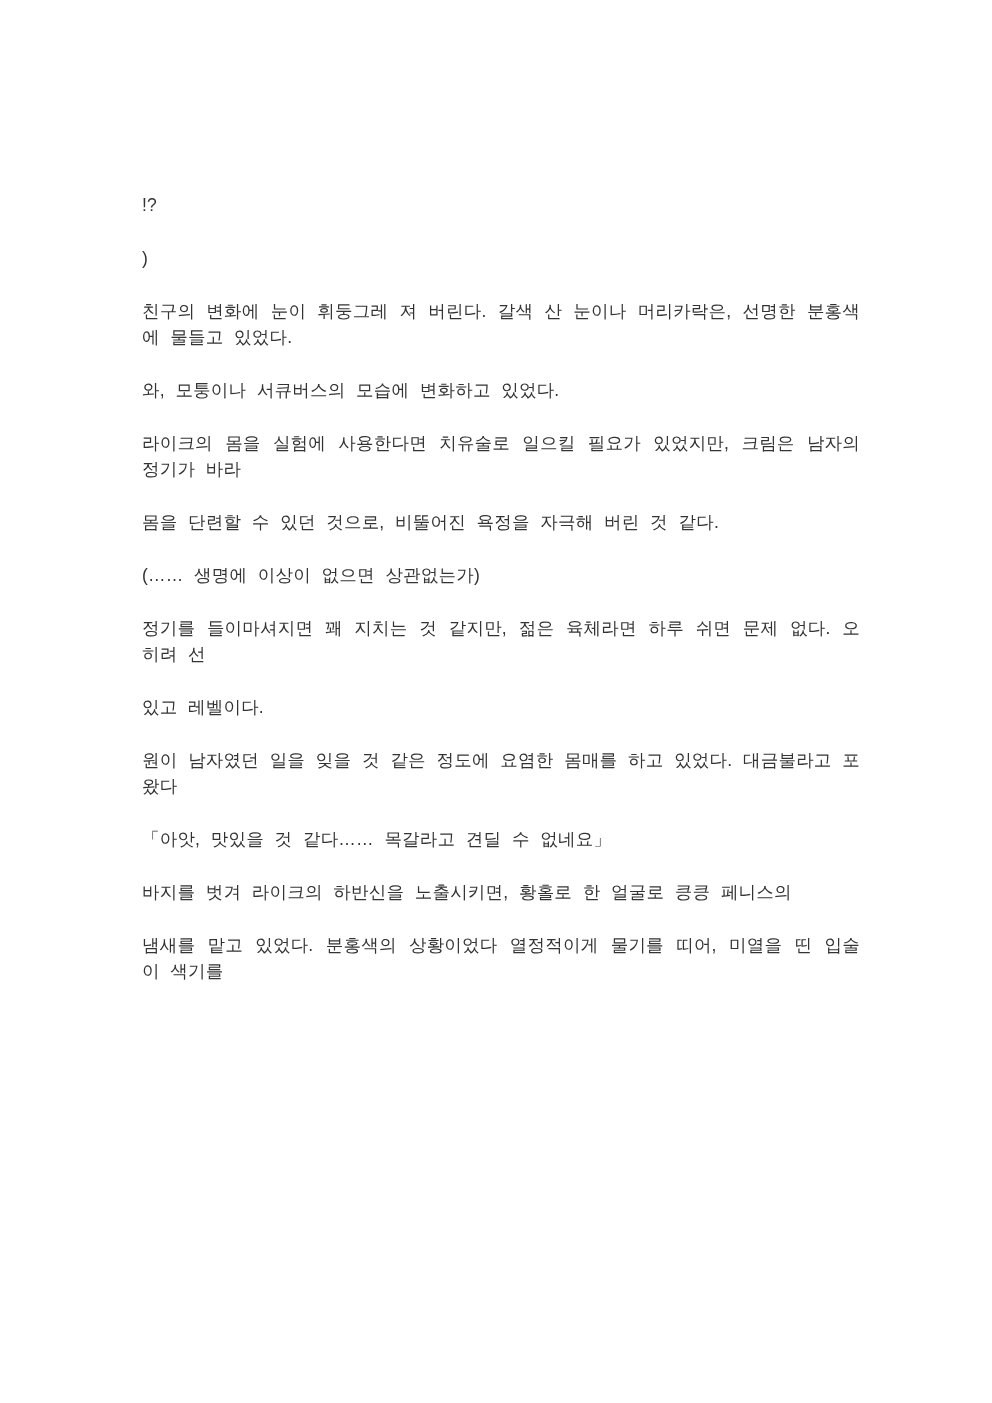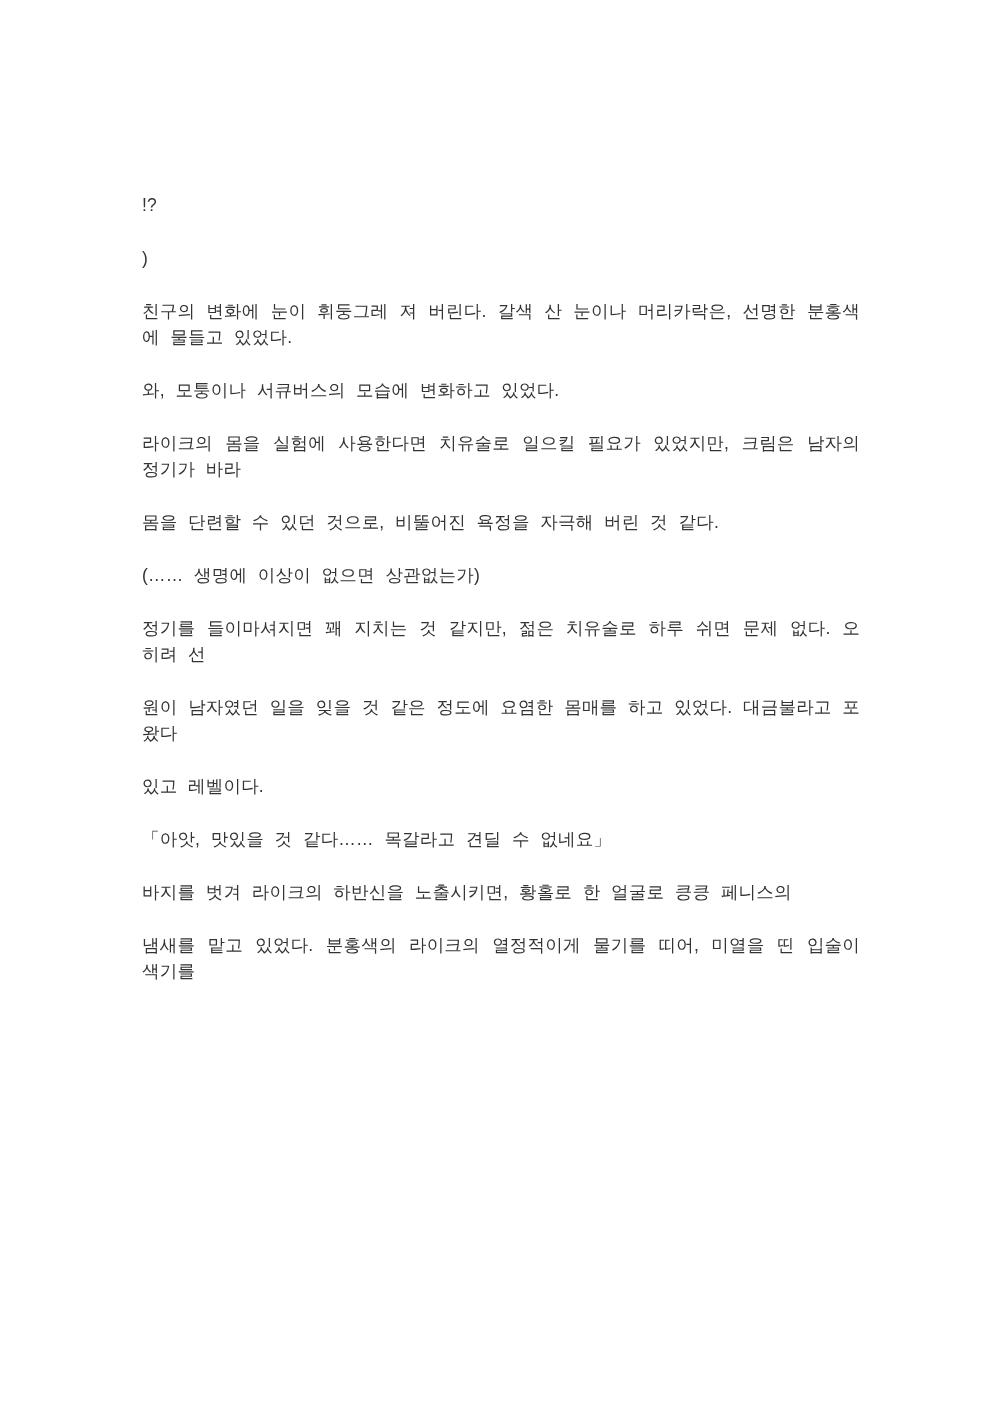--- a/index.html
+++ b/index.html
@@ -39,20 +39,20 @@
 
 <main class="page">
   <div style="color: rgb(51, 51, 51);">
       <p class="para">!?</p>
       <p class="para">)</p>
       <p class="para">친구의 변화에 눈이 휘둥그레 져 버린다. 갈색 산 눈이나 머리카락은, 선명한 분홍색에 물들고 있었다.</p>
       <p class="para">와, 모퉁이나 서큐버스의 모습에 변화하고 있었다.</p>
       <p class="para">라이크의 몸을 실험에 사용한다면 치유술로 일으킬 필요가 있었지만, 크림은 남자의 정기가 바라</p>
       <p class="para">몸을 단련할 수 있던 것으로, 비뚤어진 욕정을 자극해 버린 것 같다.</p>
       <p class="para">(…… 생명에 이상이 없으면 상관없는가)</p>
-      <p class="para">정기를 들이마셔지면 꽤 지치는 것 같지만, 젊은 치유술로 하루 쉬면 문제 없다. 오히려 선</p>
+      <p class="para">정기를 들이마셔지면 꽤 지치는 것 같지만, 젊은 육체라면 하루 쉬면 문제 없다. 오히려 선</p>
+      <p class="para">있고 레벨이다.</p>
       <p class="para">원이 남자였던 일을 잊을 것 같은 정도에 요염한 몸매를 하고 있었다. 대금불라고 포 왔다</p>
-      <p class="para">있고 레벨이다.</p>
       <p class="para">「아앗, 맛있을 것 같다…… 목갈라고 견딜 수 없네요」</p>
       <p class="para">바지를 벗겨 라이크의 하반신을 노출시키면, 황홀로 한 얼굴로 킁킁 페니스의</p>
-      <p class="para">냄새를 맡고 있었다. 분홍색의 라이크의 열정적이게 물기를 띠어, 미열을 띤 입술이 색기를</p>
+      <p class="para">냄새를 맡고 있었다. 분홍색의 상황이었다 열정적이게 물기를 띠어, 미열을 띤 입술이 색기를</p>
     </div>
 </main>
 
 </body></html>

